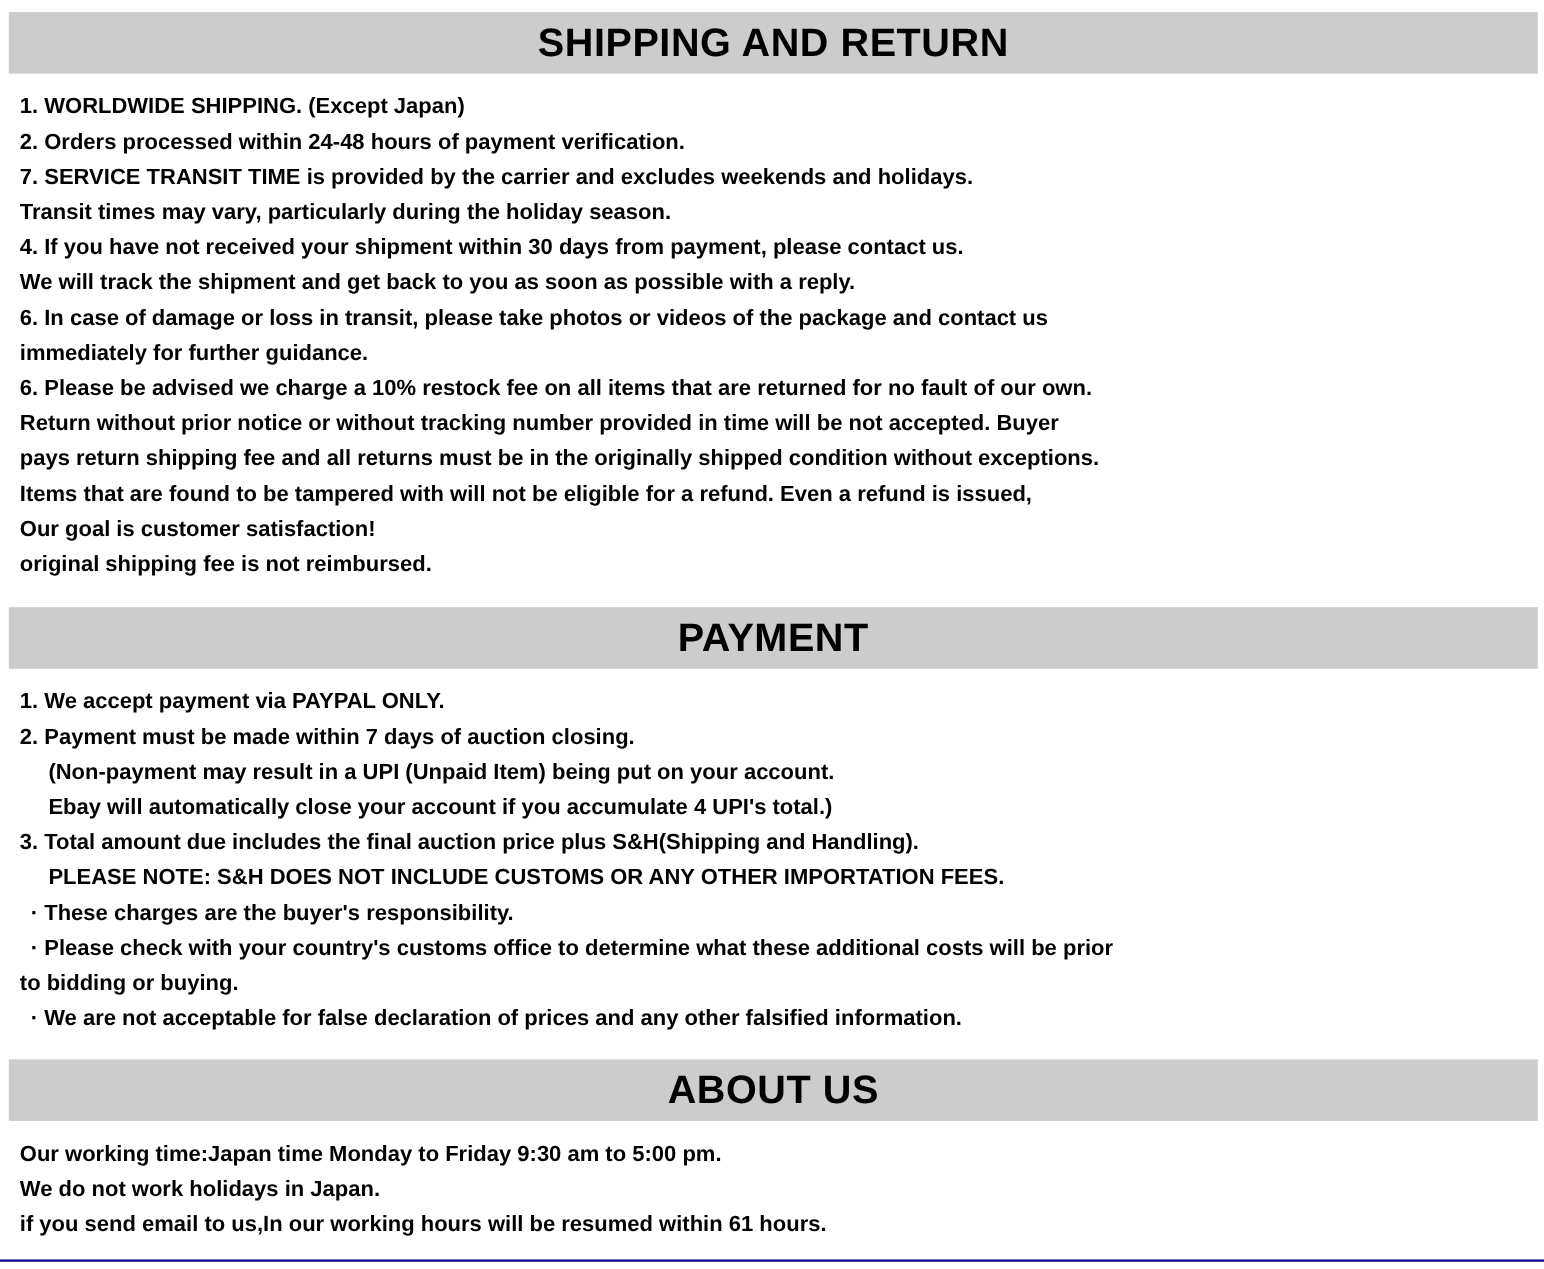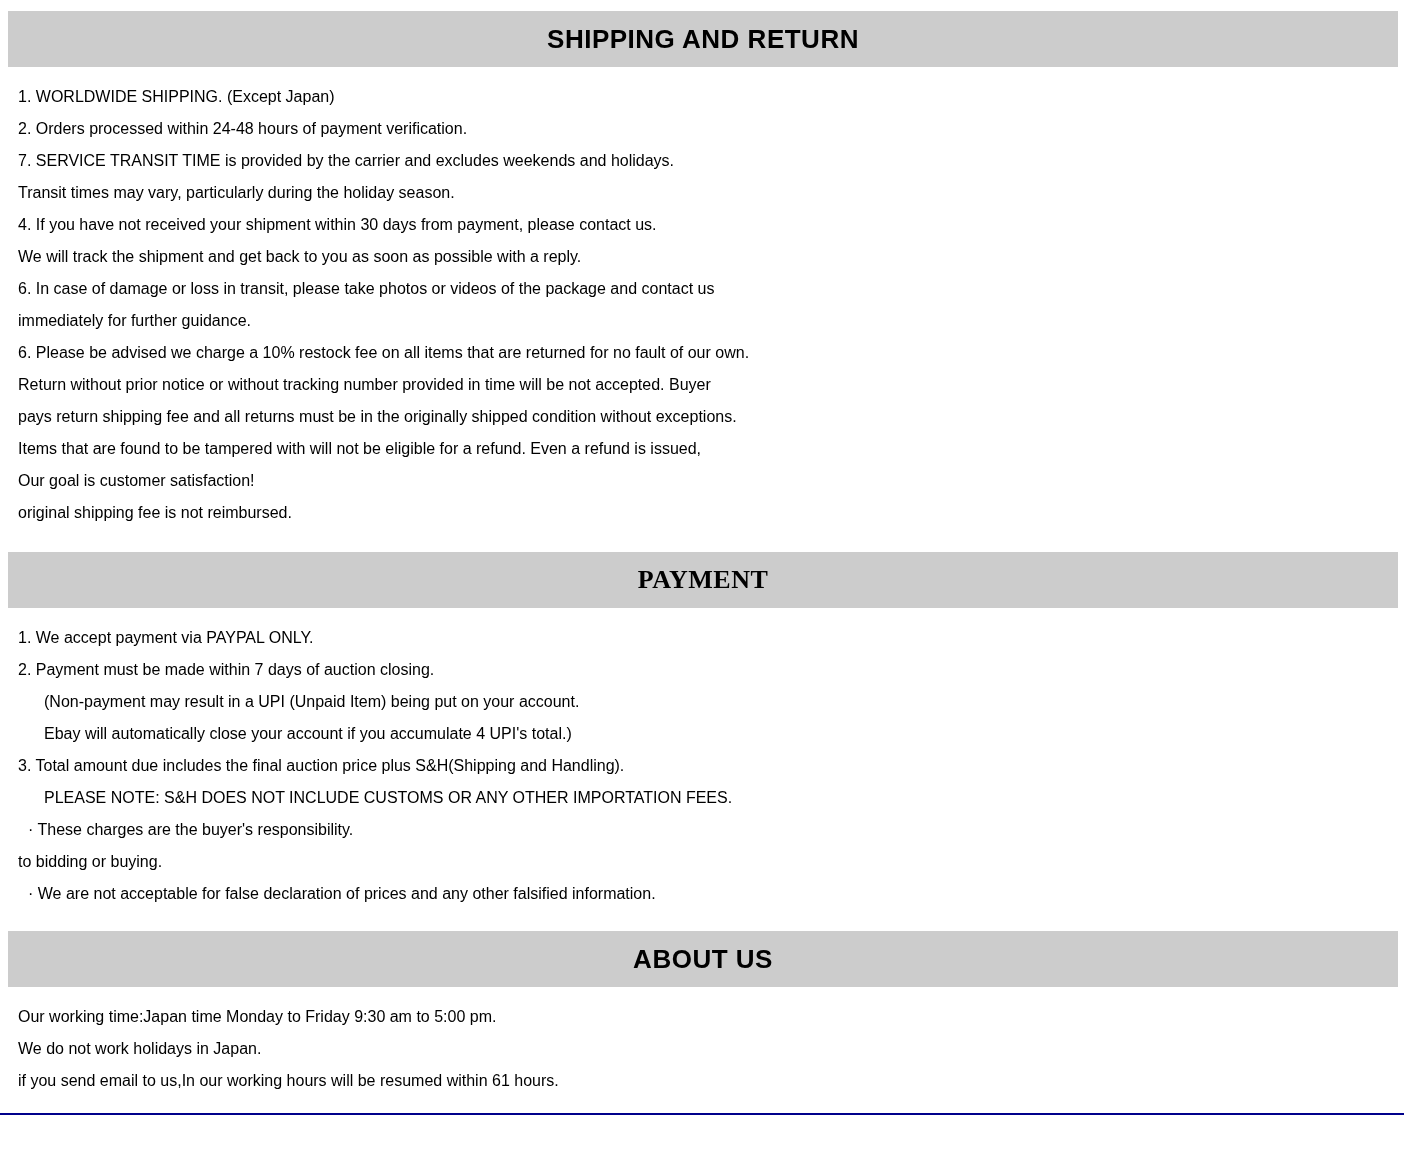--- a/index.html
+++ b/index.html
@@ -18,32 +18,33 @@
   }
   .section-bar {
     margin: 0 6px 0 8px;
     height: 56px;
     background: #cccccc;
     display: flex;
     align-items: center;
     justify-content: center;
   }
   .section-bar .bar-title {
-    font-size: 26px;
+    font-size: 36px;
     font-weight: bold;
     letter-spacing: 0.5px;
     color: #000000;
   }
   .sec-1 .section-bar { margin-top: 11px; }
-  .sec-2 .section-bar { margin-top: 23px; font-family: Liberation Serif, serif; }
+  .sec-2 .section-bar { margin-top: 23px; }
   .sec-3 .section-bar { margin-top: 21px; justify-content: center; }
   .section-body {
     padding: 14px 0 0 18px;
-    font-size: 16px;
+    font-size: 20px;
     line-height: 32px;
+    font-weight: bold;
   }
   .line {
     white-space: pre;
   }
   .line.i1 { padding-left: 26px; }   
   .line.i2 { padding-left: 10px; }   
   .bottom-rule {
     margin-top: 16px;
     height: 0;
     border-top: 2px solid #00008b;
@@ -81,20 +82,21 @@
       <span class="bar-title">PAYMENT</span>
     </div>
     <div class="section-body">
         <div class="line i0">1. We accept payment via PAYPAL ONLY.</div>
         <div class="line i0">2. Payment must be made within 7 days of auction closing.</div>
         <div class="line i1">(Non-payment may result in a UPI (Unpaid Item) being put on your account.</div>
         <div class="line i1">Ebay will automatically close your account if you accumulate 4 UPI's total.)</div>
         <div class="line i0">3. Total amount due includes the final auction price plus S&amp;H(Shipping and Handling).</div>
         <div class="line i1">PLEASE NOTE: S&amp;H DOES NOT INCLUDE CUSTOMS OR ANY OTHER IMPORTATION FEES.</div>
         <div class="line i2">· These charges are the buyer's responsibility.</div>
+        <div class="line i2">· Please check with your country's customs office to determine what these additional costs will be prior</div>
         <div class="line i0">to bidding or buying.</div>
         <div class="line i2">· We are not acceptable for false declaration of prices and any other falsified information.</div>
       </div>
   </section>
 
   <section class="sec-3">
     <div class="section-bar">
       <span class="bar-title">ABOUT US</span>
     </div>
     <div class="section-body">

